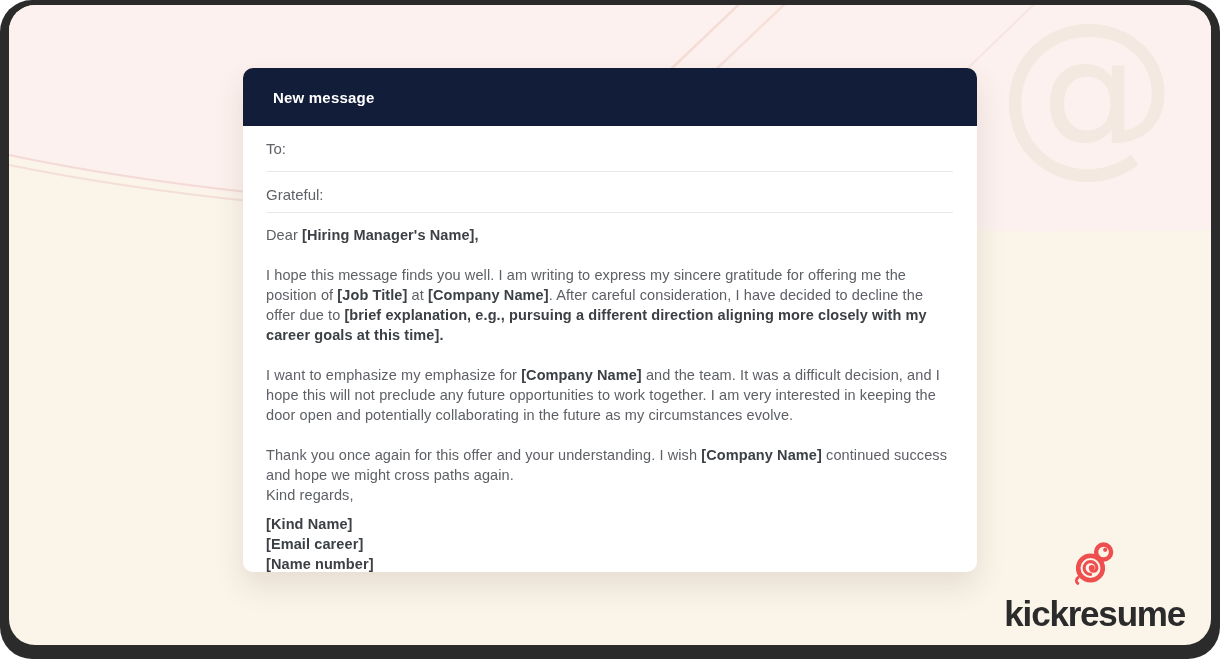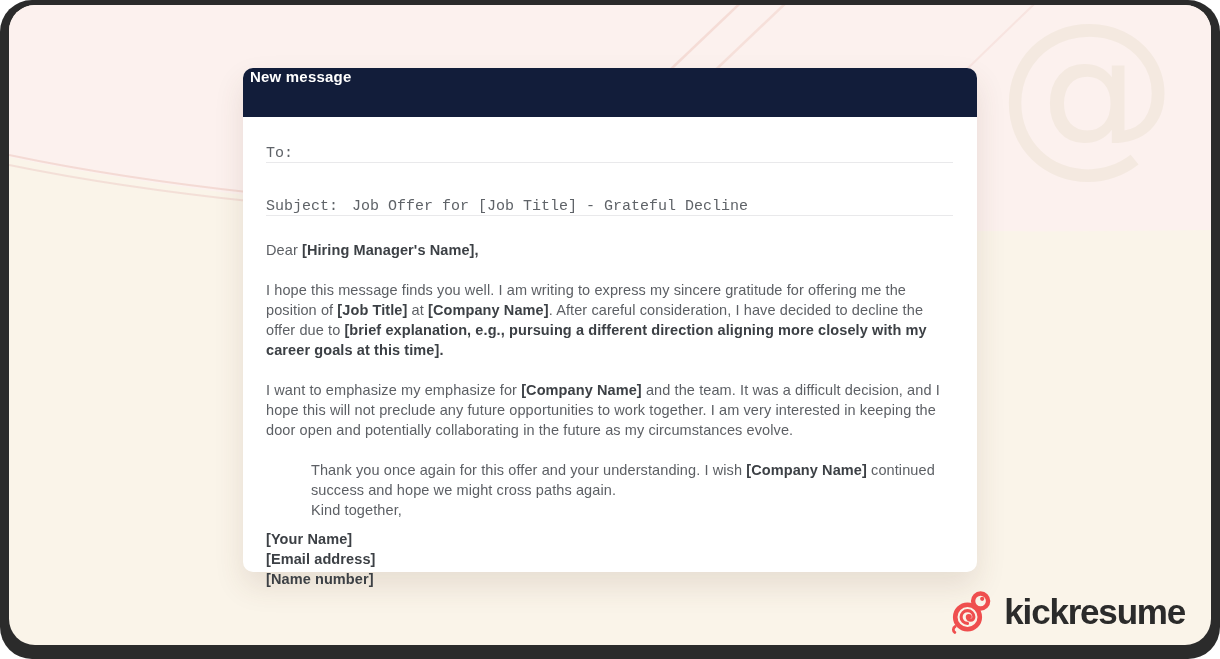--- a/index.html
+++ b/index.html
@@ -28,49 +28,49 @@
     color:var(--watermark, #f4e9e0);
     user-select:none;
   }
   .card {
     position:absolute; left:234px; top:63px; width:734px; height:504px;
     background:var(--card-bg, #ffffff);
     border-radius:10px;
     box-shadow:0 14px 30px rgba(90,60,40,.12);
   }
   .titlebar {
-    height:49px; display:flex; align-items:flex-start;
+    height:58px; display:flex; align-items:center;
     background:var(--header-bg, #121d3a);
     border-radius:10px 10px 0 0;
-    padding-left:7px;
+    padding-left:30px;
     color:var(--header-text, #ffffff);
     font-size:15px; font-weight:700; letter-spacing:.2px;
   }
   .row {
-    height:45px; display:flex; align-items:flex-end;
-    margin:0 24px 16px 23px;
+    height:45px; display:flex; align-items:center;
+    margin:0 24px 4px 23px;
     border-bottom:1px solid var(--divider, #e9e9eb);
-    font-size:15px; color:var(--muted-text, #5f6368);font-family:Liberation Mono, monospace;
+    font-size:15px; color:var(--muted-text, #5f6368);
   }
   .row.subject-row { height:36px; }
   .row .label { flex:0 0 auto; }
   .to-row .label { margin-right:9px; }
   .subject-row .label { margin-right:14px; }
   .body {
     padding:8px 27px 0 23px;
     font-size:14.5px; line-height:20px; letter-spacing:.1px;
     color:var(--body-text, #5d6065);
   }
   .body p { margin:0 0 20px; }
-  .body p:nth-child(4) { margin-bottom:9px;margin-left:45px; }
+  .body p:nth-child(4) { margin-bottom:9px; }
   .body p:nth-child(5) { margin-bottom:0; }
   .body .b { font-weight:700; color:var(--bold-text, #3c4045); }
   .brand {
     position:absolute; right:26px; bottom:11px;
-    display:flex; align-items:center; gap:9px;
+    display:flex; align-items:center; gap:9px;flex-direction:column;
   }
   .brand-text {
     font-size:35px; font-weight:700; letter-spacing:-1.2px;
     color:var(--logo-text, #2b2b2b);
   }
 </style>
 </head>
 <body>
 
 <div class="frame">
@@ -88,29 +88,28 @@
     <div class="watermark">@</div>
 
     <div class="card">
       <div class="titlebar">
         <span>New message</span>
       </div>
       <div class="row to-row">
         <span class="label">To:</span>
       </div>
       <div class="row subject-row">
-        <span class="label">Subject:</span>
-        <span class="value">Job Offer for [Job Title] - Grateful Decline</span>
+        <span class="label">Grateful:</span>
       </div>
       <div class="body">
           <p><span>Dear </span><span class="b">[Hiring Manager's Name],</span></p>
           <p><span>I hope this message finds you well. I am writing to express my sincere gratitude for offering me the position of </span><span class="b">[Job Title]</span><span> at </span><span class="b">[Company Name]</span><span>. After careful consideration, I have decided to decline the offer due to </span><span class="b">[brief explanation, e.g., pursuing a different direction aligning more closely with my career goals at this time].</span></p>
           <p><span>I want to emphasize my emphasize for </span><span class="b">[Company Name]</span><span> and the team. It was a difficult decision, and I hope this will not preclude any future opportunities to work together. I am very interested in keeping the door open and potentially collaborating in the future as my circumstances evolve.</span></p>
-          <p><span>Thank you once again for this offer and your understanding. I wish </span><span class="b">[Company Name]</span><span> continued success and hope we might cross paths again.</span><br><span>Kind together,</span></p>
-          <p><span class="b">[Your Name]</span><br><span class="b">[Email address]</span><br><span class="b">[Name number]</span></p>
+          <p><span>Thank you once again for this offer and your understanding. I wish </span><span class="b">[Company Name]</span><span> continued success and hope we might cross paths again.</span><br><span>Kind regards,</span></p>
+          <p><span class="b">[Kind Name]</span><br><span class="b">[Email career]</span><br><span class="b">[Name number]</span></p>
         </div>
     </div>
 
     <div class="brand">
       <svg class="brand-icon" width="47" height="45" viewBox="0 0 47 45">
         <g fill="none" stroke="var(--logo-red, #ef4e4e)" stroke-linecap="round">
           <circle cx="19.5" cy="28" r="12.3" stroke-width="4.6"></circle>
           <path d="M19.5 34.4 a6.4 6.4 0 1 1 6.4 -6.4 a3.3 3.3 0 1 1 -6.6 0 a1.5 1.5 0 0 1 3 0" stroke-width="3.1"></path>
           <circle cx="32.6" cy="12" r="7.5" stroke-width="4.4"></circle>
           <circle cx="34.2" cy="9.8" r="2.1" fill="var(--logo-red, #ef4e4e)" stroke="none"></circle>

